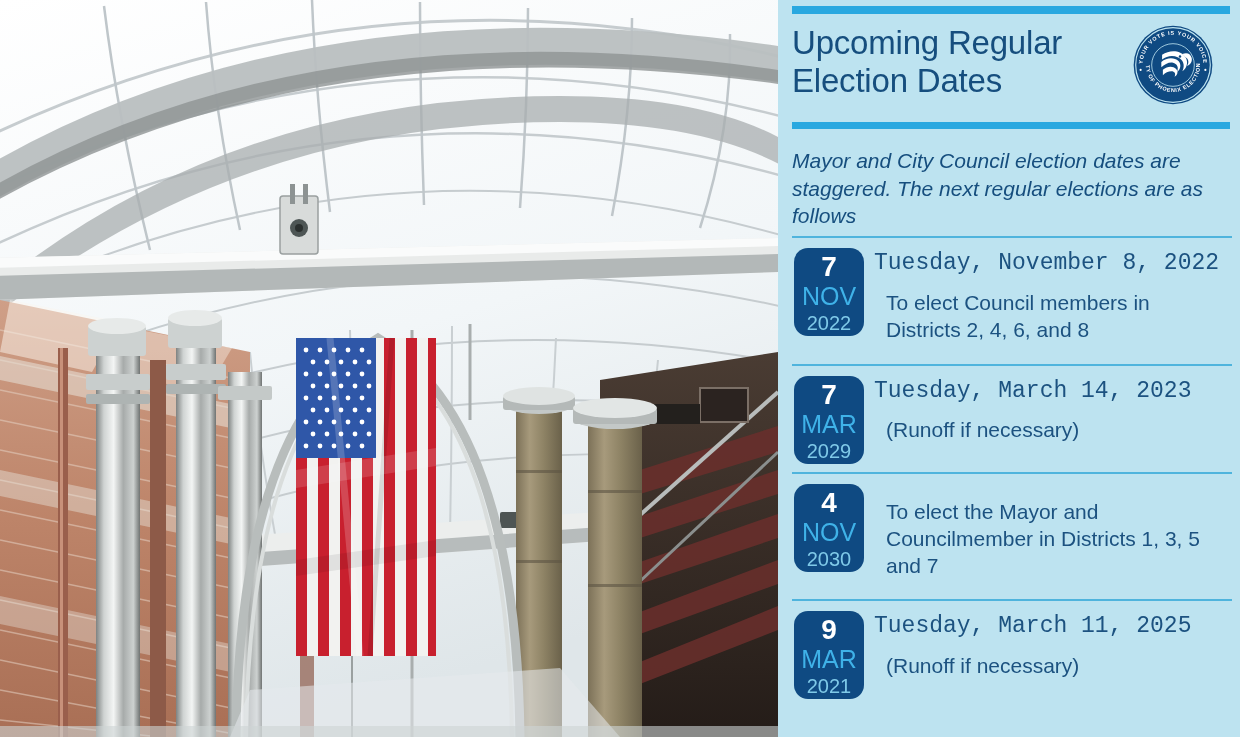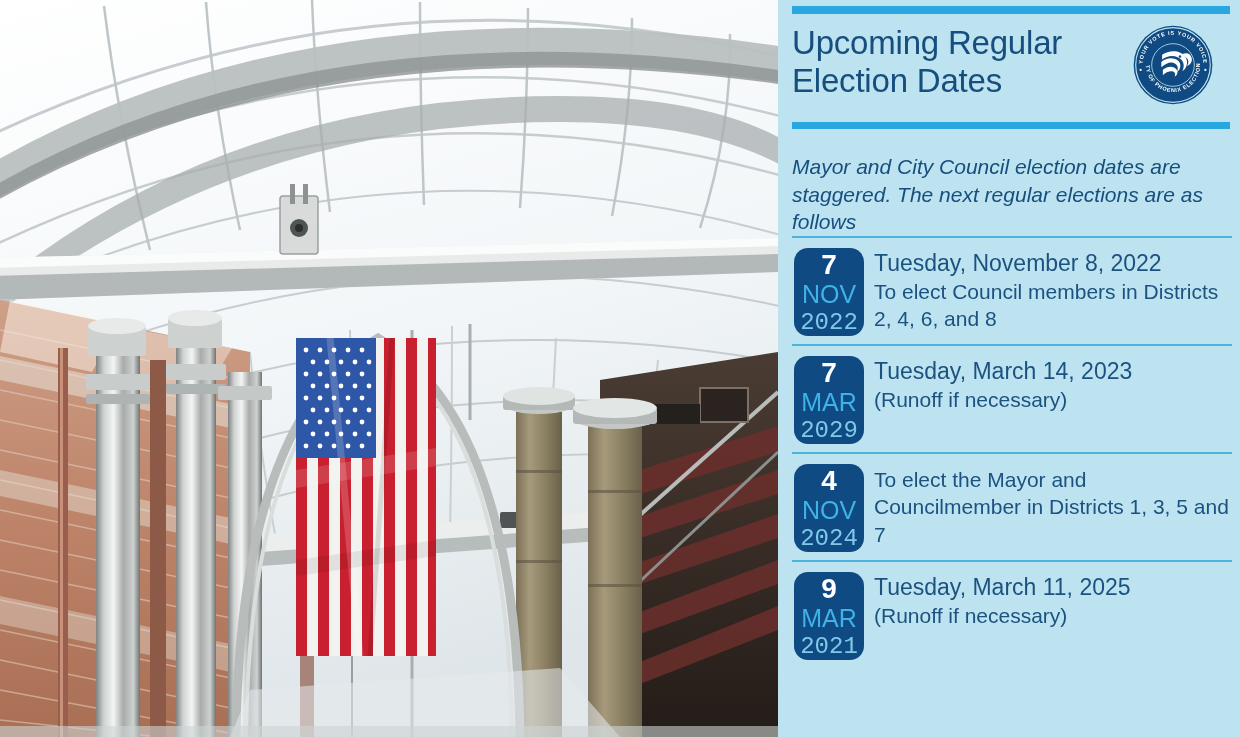--- a/index.html
+++ b/index.html
@@ -91,21 +91,21 @@
     right: 10px;
     top: 122px;
     height: 7px;
     background: #29a8e0;
   }
 
   .intro {
     position: absolute;
     left: 14px;
     right: 20px;
-    top: 132px;
+    top: 126px;
     color: #164e7e;
     font-style: italic;
     font-size: 21px;
     line-height: 1.32;
     font-weight: 400;
   }
 
   .events {
     position: absolute;
     left: 14px;
@@ -148,43 +148,43 @@
   }
   .badge .mon {
     color: #3fb2e8;
     font-size: 25px;
     font-weight: 400;
     letter-spacing: 0px;
     margin-bottom: 4px;
   }
   .badge .yr {
     color: #7fc9e8;
-    font-size: 24px;
+    font-size: 20px;
     font-weight: 400;
-    font-family: Liberation Mono, monospace;
   }
 
   .event-body {
     padding-top: 2px;
     flex: 1 1 auto;
     min-width: 0;
   }
   .event-title {
     color: #1c5280;
     font-size: 23px;
     line-height: 1.17;
     font-weight: 400;
     margin: 0 0 1px 0;
+    font-family: Liberation Mono, monospace;
   }
   .event-desc {
     color: #1c5280;
     font-size: 21px;
     line-height: 1.30;
     font-weight: 400;
-    margin: 0;
+    margin: 12px;
   }
 </style>
 </head>
 <body>
 
 <div class="page">
 
   <div class="photo">
     <svg viewBox="0 0 778 737" preserveAspectRatio="none">
       <defs>
@@ -530,21 +530,21 @@
         <div class="event-body">
           <p class="event-title">Tuesday, March 14, 2023</p>
           <p class="event-desc">(Runoff if necessary)</p>
         </div>
       </div>
 
       <div class="event">
         <div class="badge">
           <span class="day">4</span>
           <span class="mon">NOV</span>
-          <span class="yr">2024</span>
+          <span class="yr">2030</span>
         </div>
         <div class="event-body">
           <p class="event-desc">To elect the Mayor and Councilmember in Districts 1, 3, 5 and 7</p>
         </div>
       </div>
 
       <div class="event">
         <div class="badge">
           <span class="day">9</span>
           <span class="mon">MAR</span>

